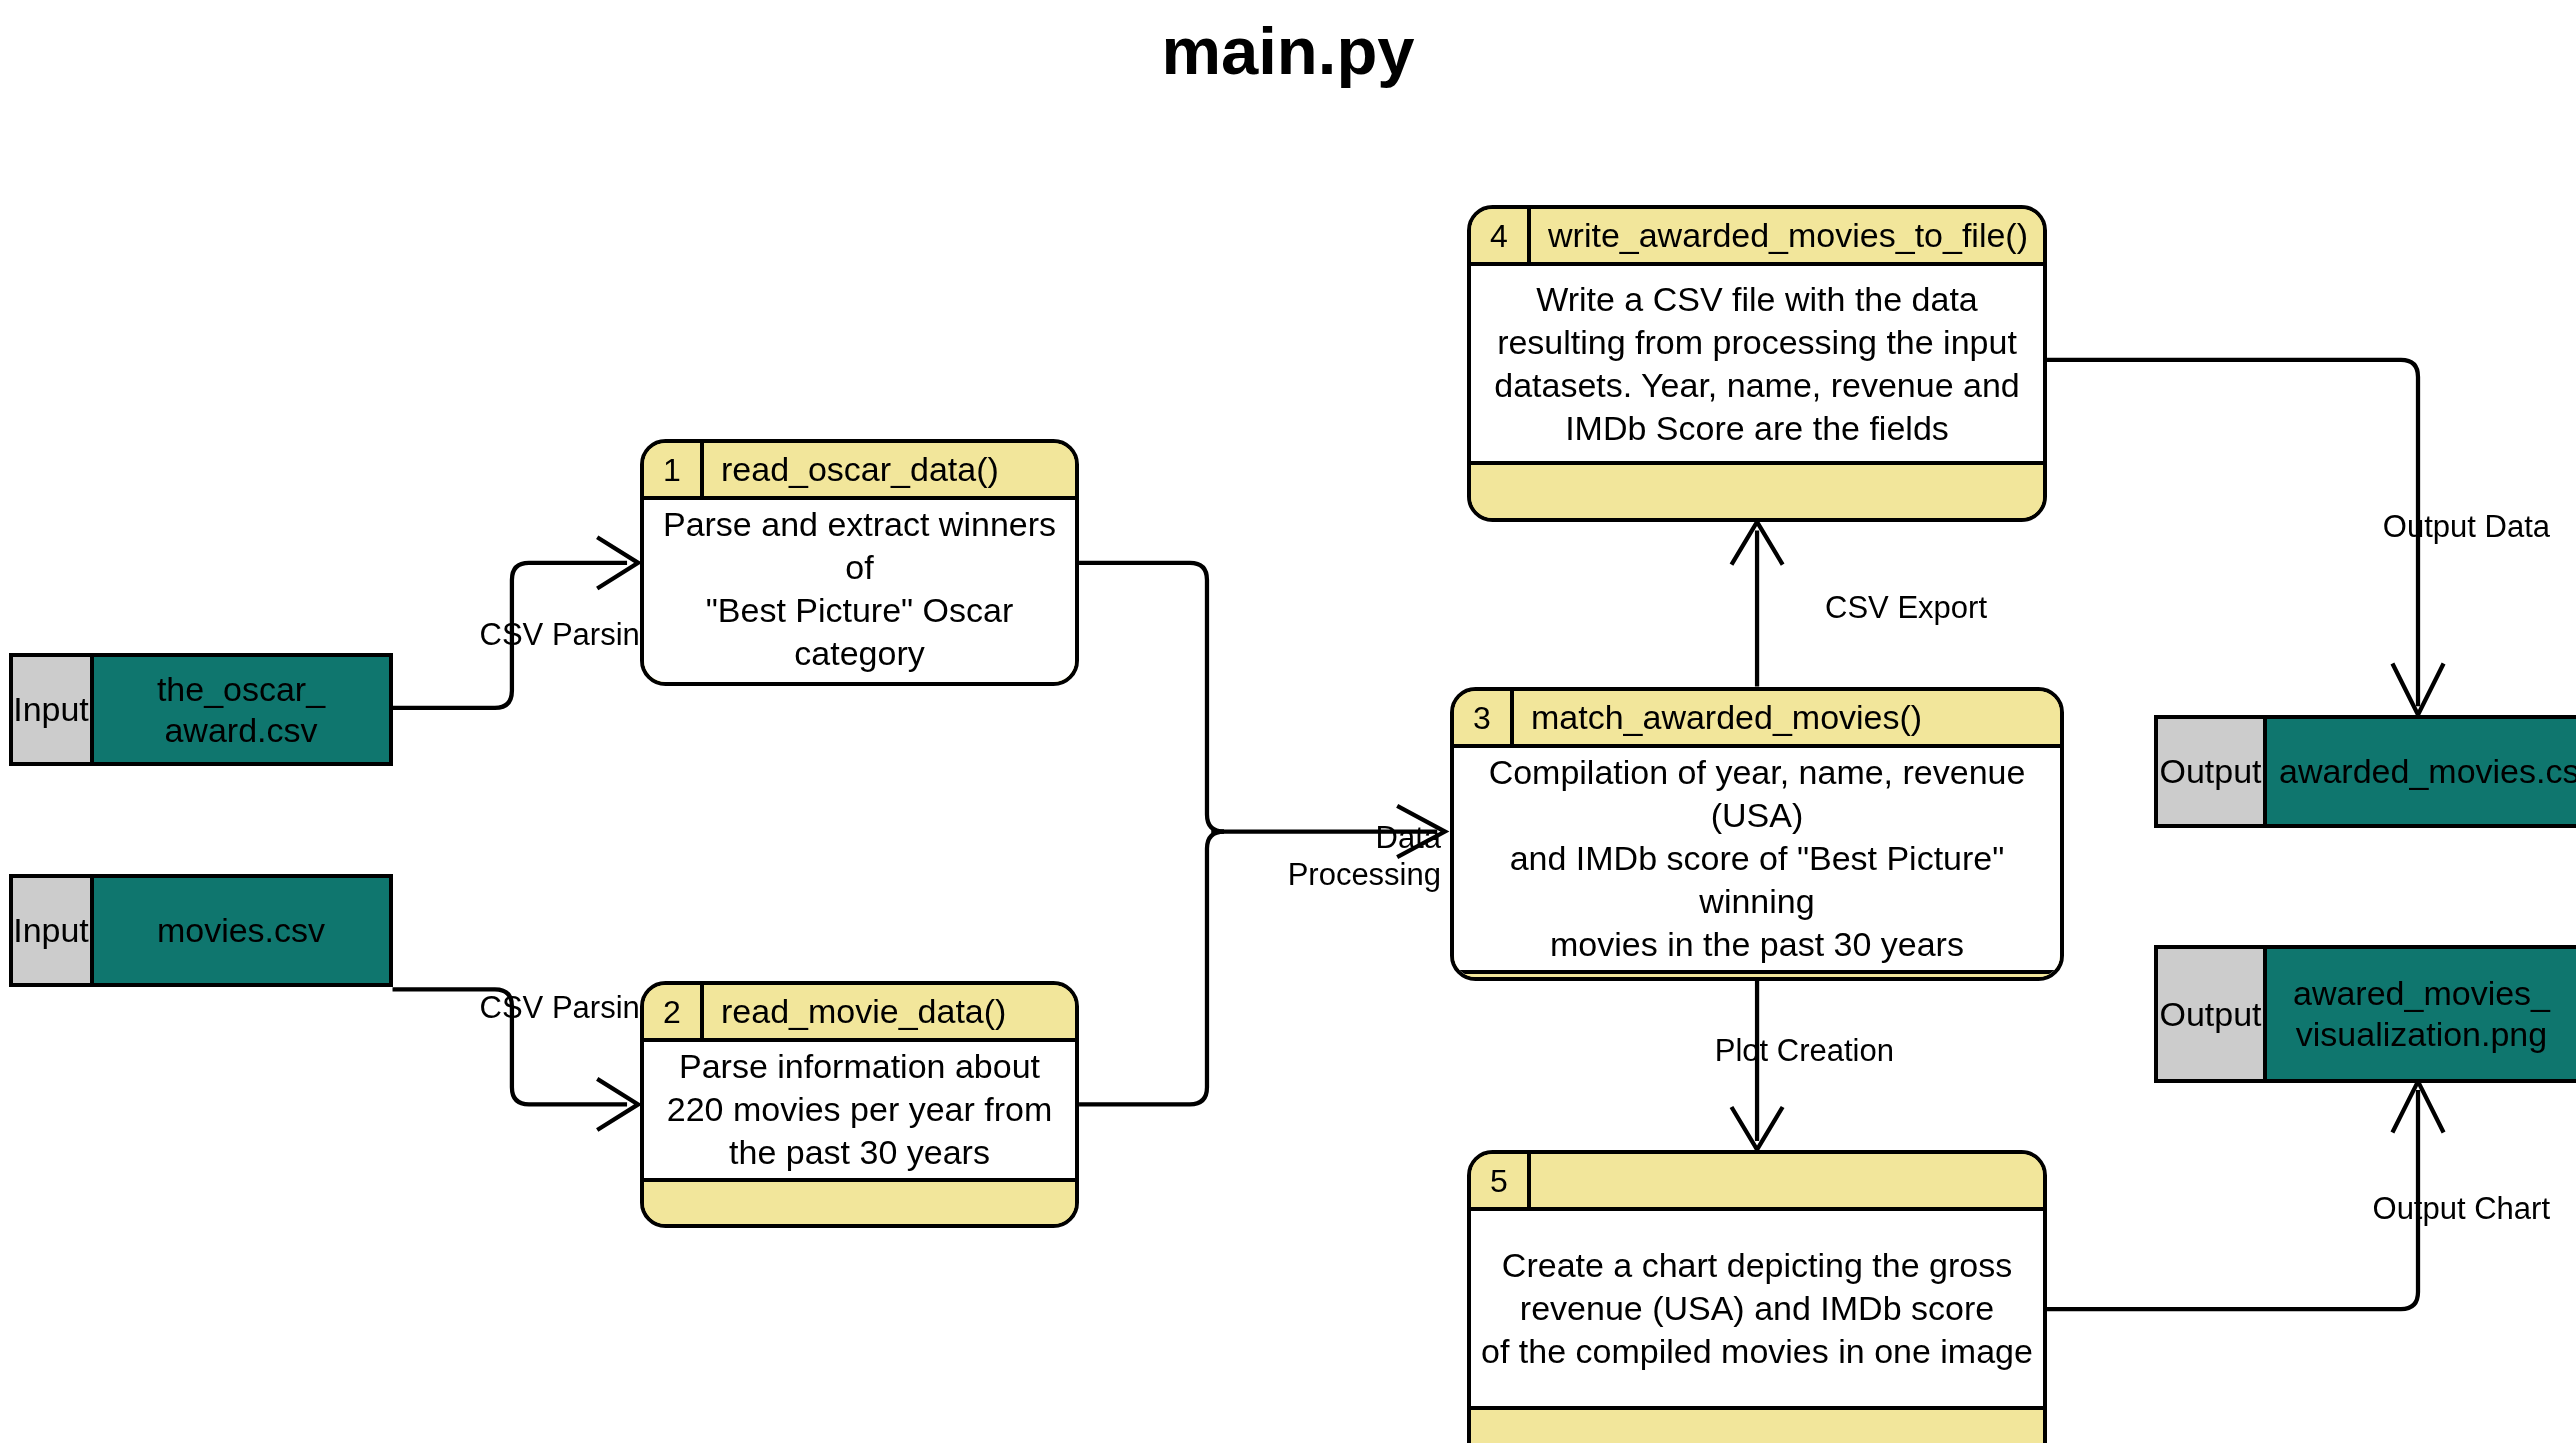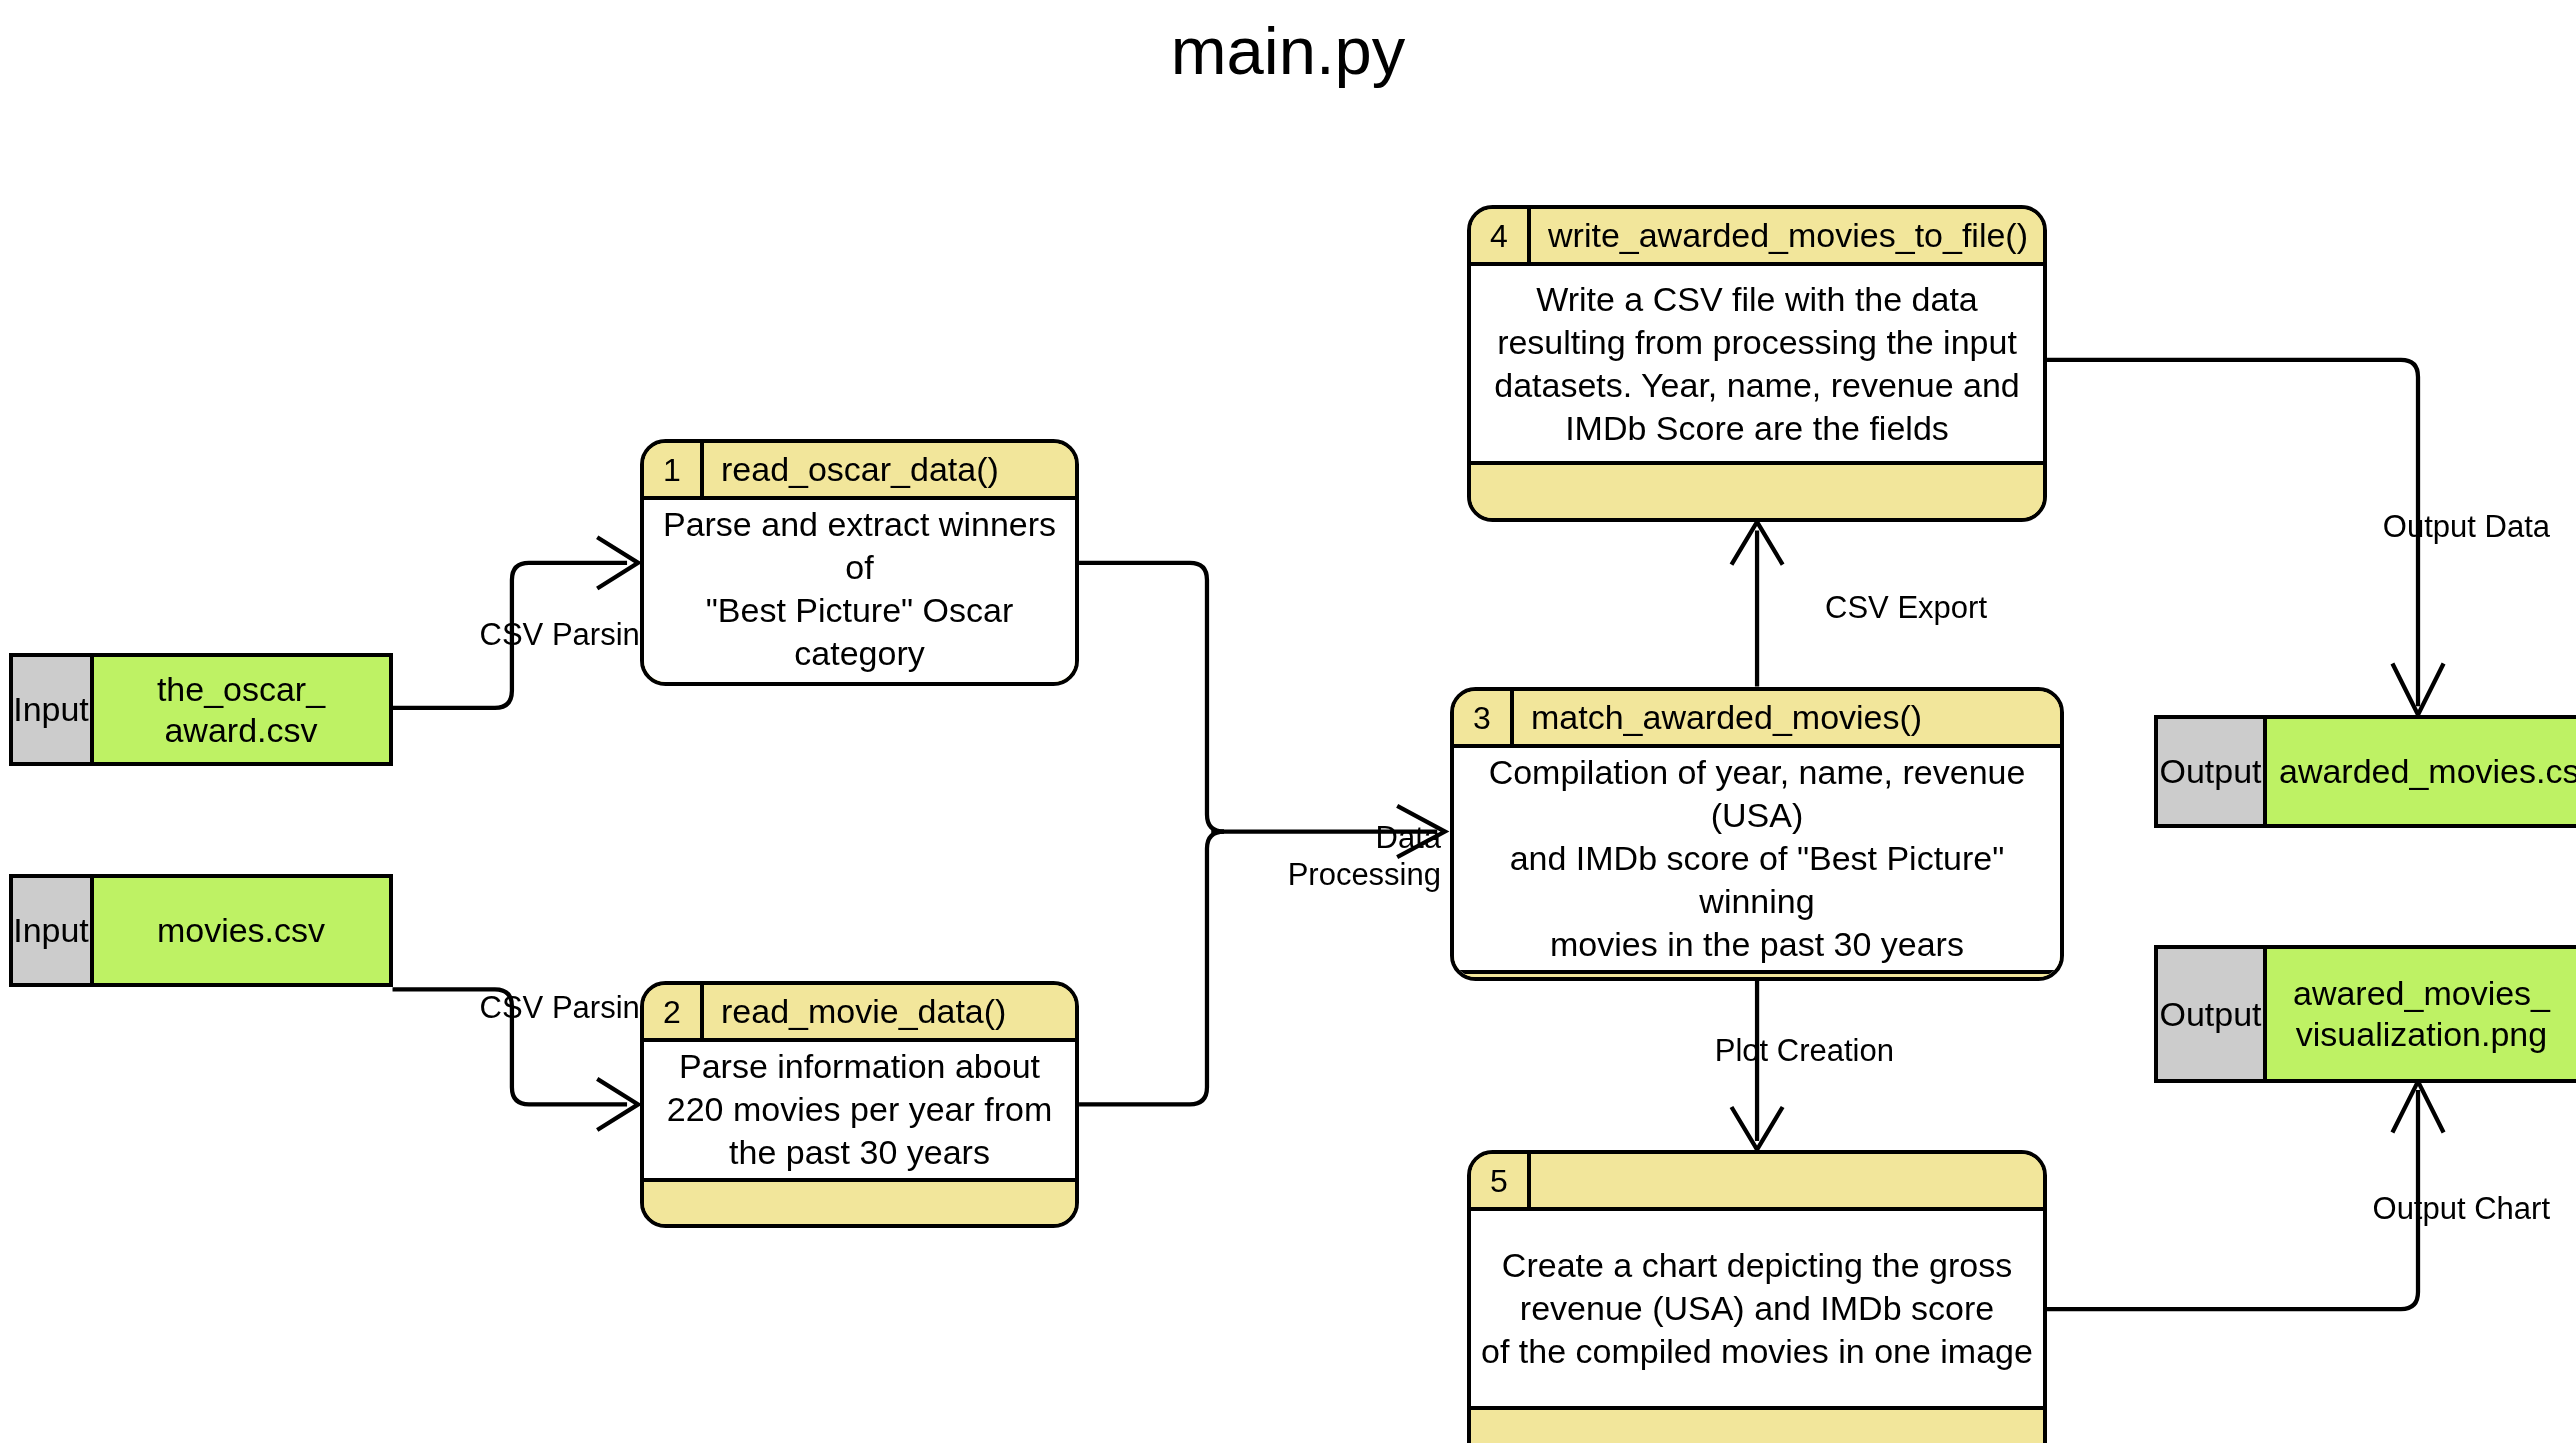--- a/index.html
+++ b/index.html
@@ -6,27 +6,27 @@
   html,body{margin:0;padding:0;background:#ffffff;}
   body{
     width:2576px;height:1443px;position:relative;overflow:hidden;
     font-family:"Liberation Sans","DejaVu Sans",sans-serif;
     color:#000;
   }
   #canvas{position:absolute;left:0;top:0;width:2576px;height:1443px;}
 
   .page-title{
     position:absolute;left:0;top:12px;width:2576px;text-align:center;
-    font-size:67px;line-height:78px;font-weight:400;letter-spacing:0px;
+    font-size:67px;line-height:78px;font-weight:700;letter-spacing:0px;
   }
 
   
   .io-node{
     position:absolute;box-sizing:border-box;
-    border:4.3px solid #000;background:#bef264;display:flex;align-items:stretch;
+    border:4.3px solid #000;background:#0f766e;display:flex;align-items:stretch;
   }
   .io-kind{
     box-sizing:border-box;background:#CCCCCC;border-right:4.3px solid #000;
     display:flex;align-items:center;justify-content:center;
     font-size:34px;line-height:39px;white-space:nowrap;padding:0 5.1px;
   }
   .io-label{
     flex:1;display:flex;align-items:center;justify-content:center;
     text-align:center;font-size:34px;line-height:41px;padding:0 12px;
     white-space:pre-line;

